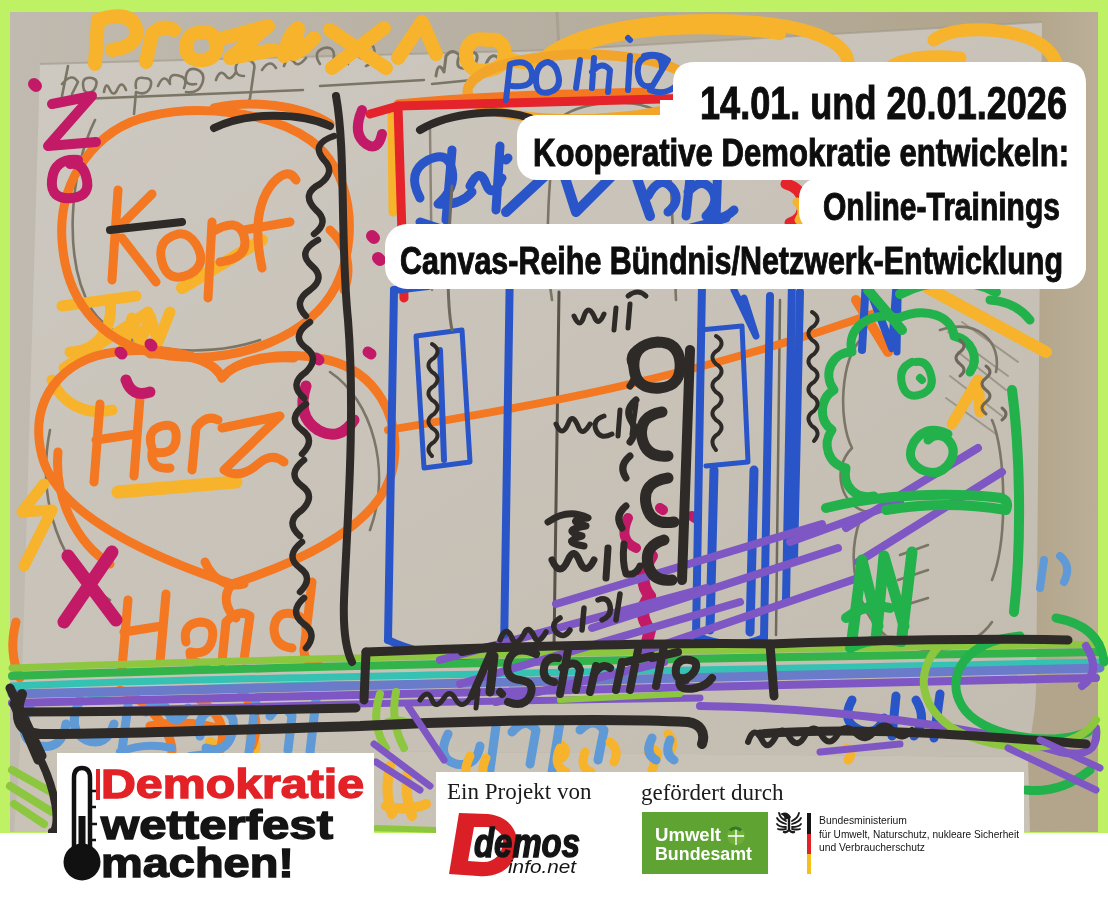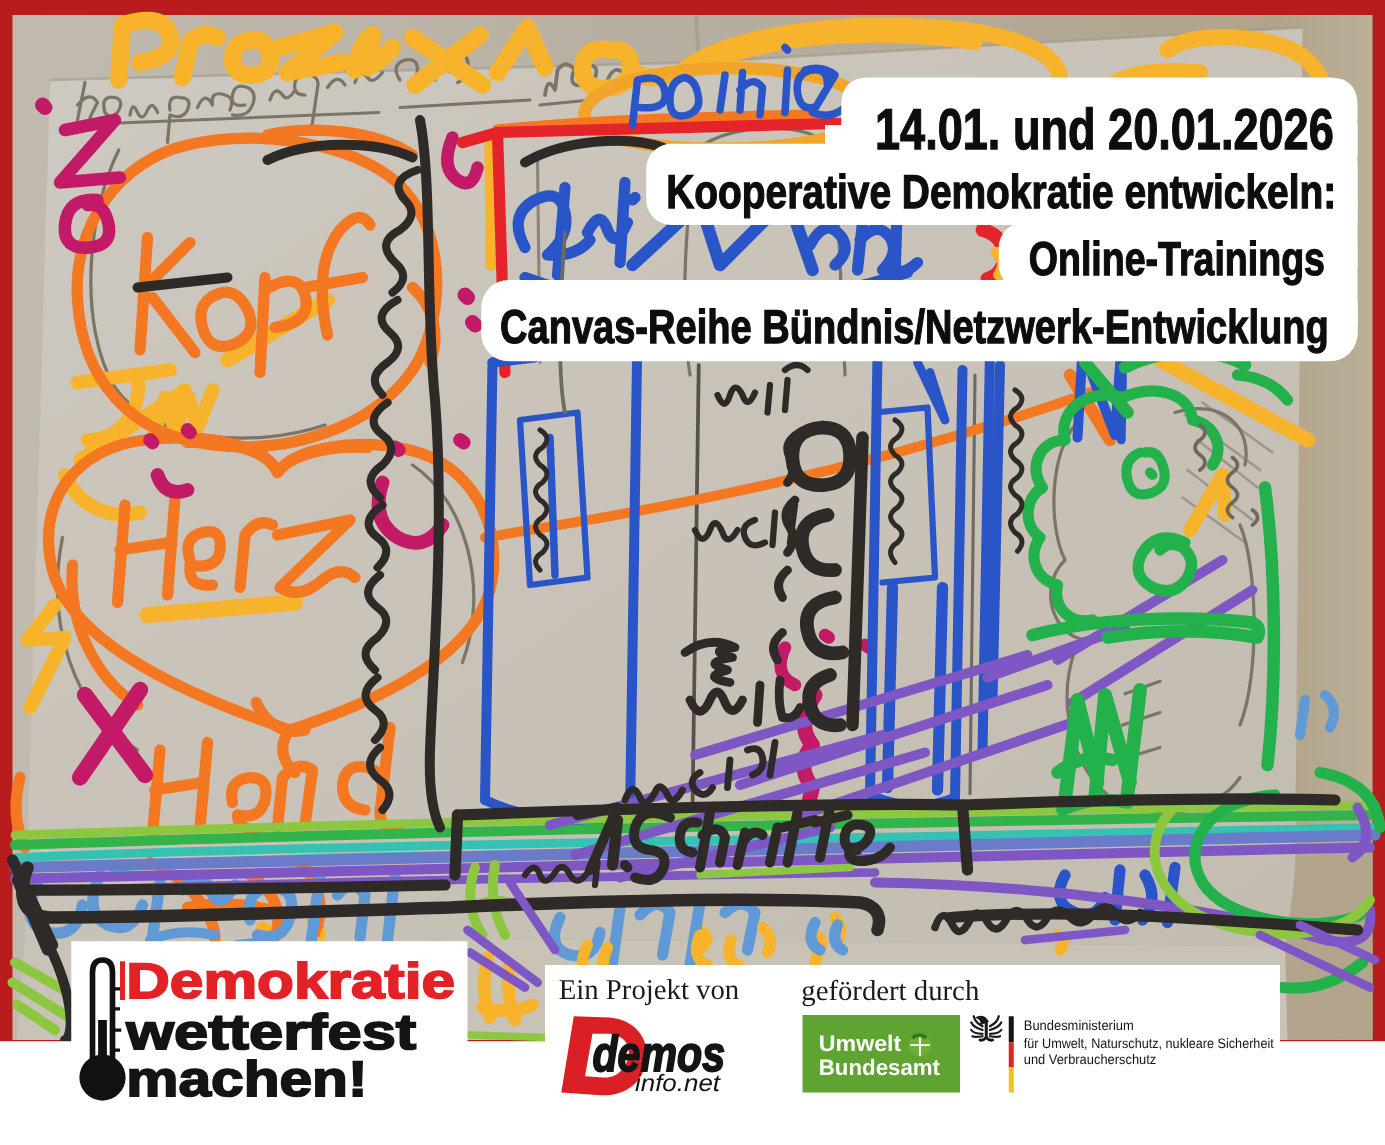--- a/index.html
+++ b/index.html
@@ -1,16 +1,16 @@
 <!DOCTYPE html>
 <html><head>
 <meta charset="utf-8">
 <style>
   html,body{margin:0;padding:0;background:#fff;}
-  #stage{position:relative;width:1108px;height:916px;overflow:hidden;background:#b91c1c;
+  #stage{position:relative;width:1108px;height:916px;overflow:hidden;background:#bef264;
          font-family:"Liberation Sans", sans-serif;}
   svg{position:absolute;top:0;left:0;}
 </style>
 </head>
 <body>
 <div id="stage">
 <svg width="1108" height="916" viewBox="0 0 1108 916">
 <defs>
   <linearGradient id="wall" x1="0" y1="0" x2="1" y2="0">
     <stop offset="0" stop-color="#c0bab0"></stop>

